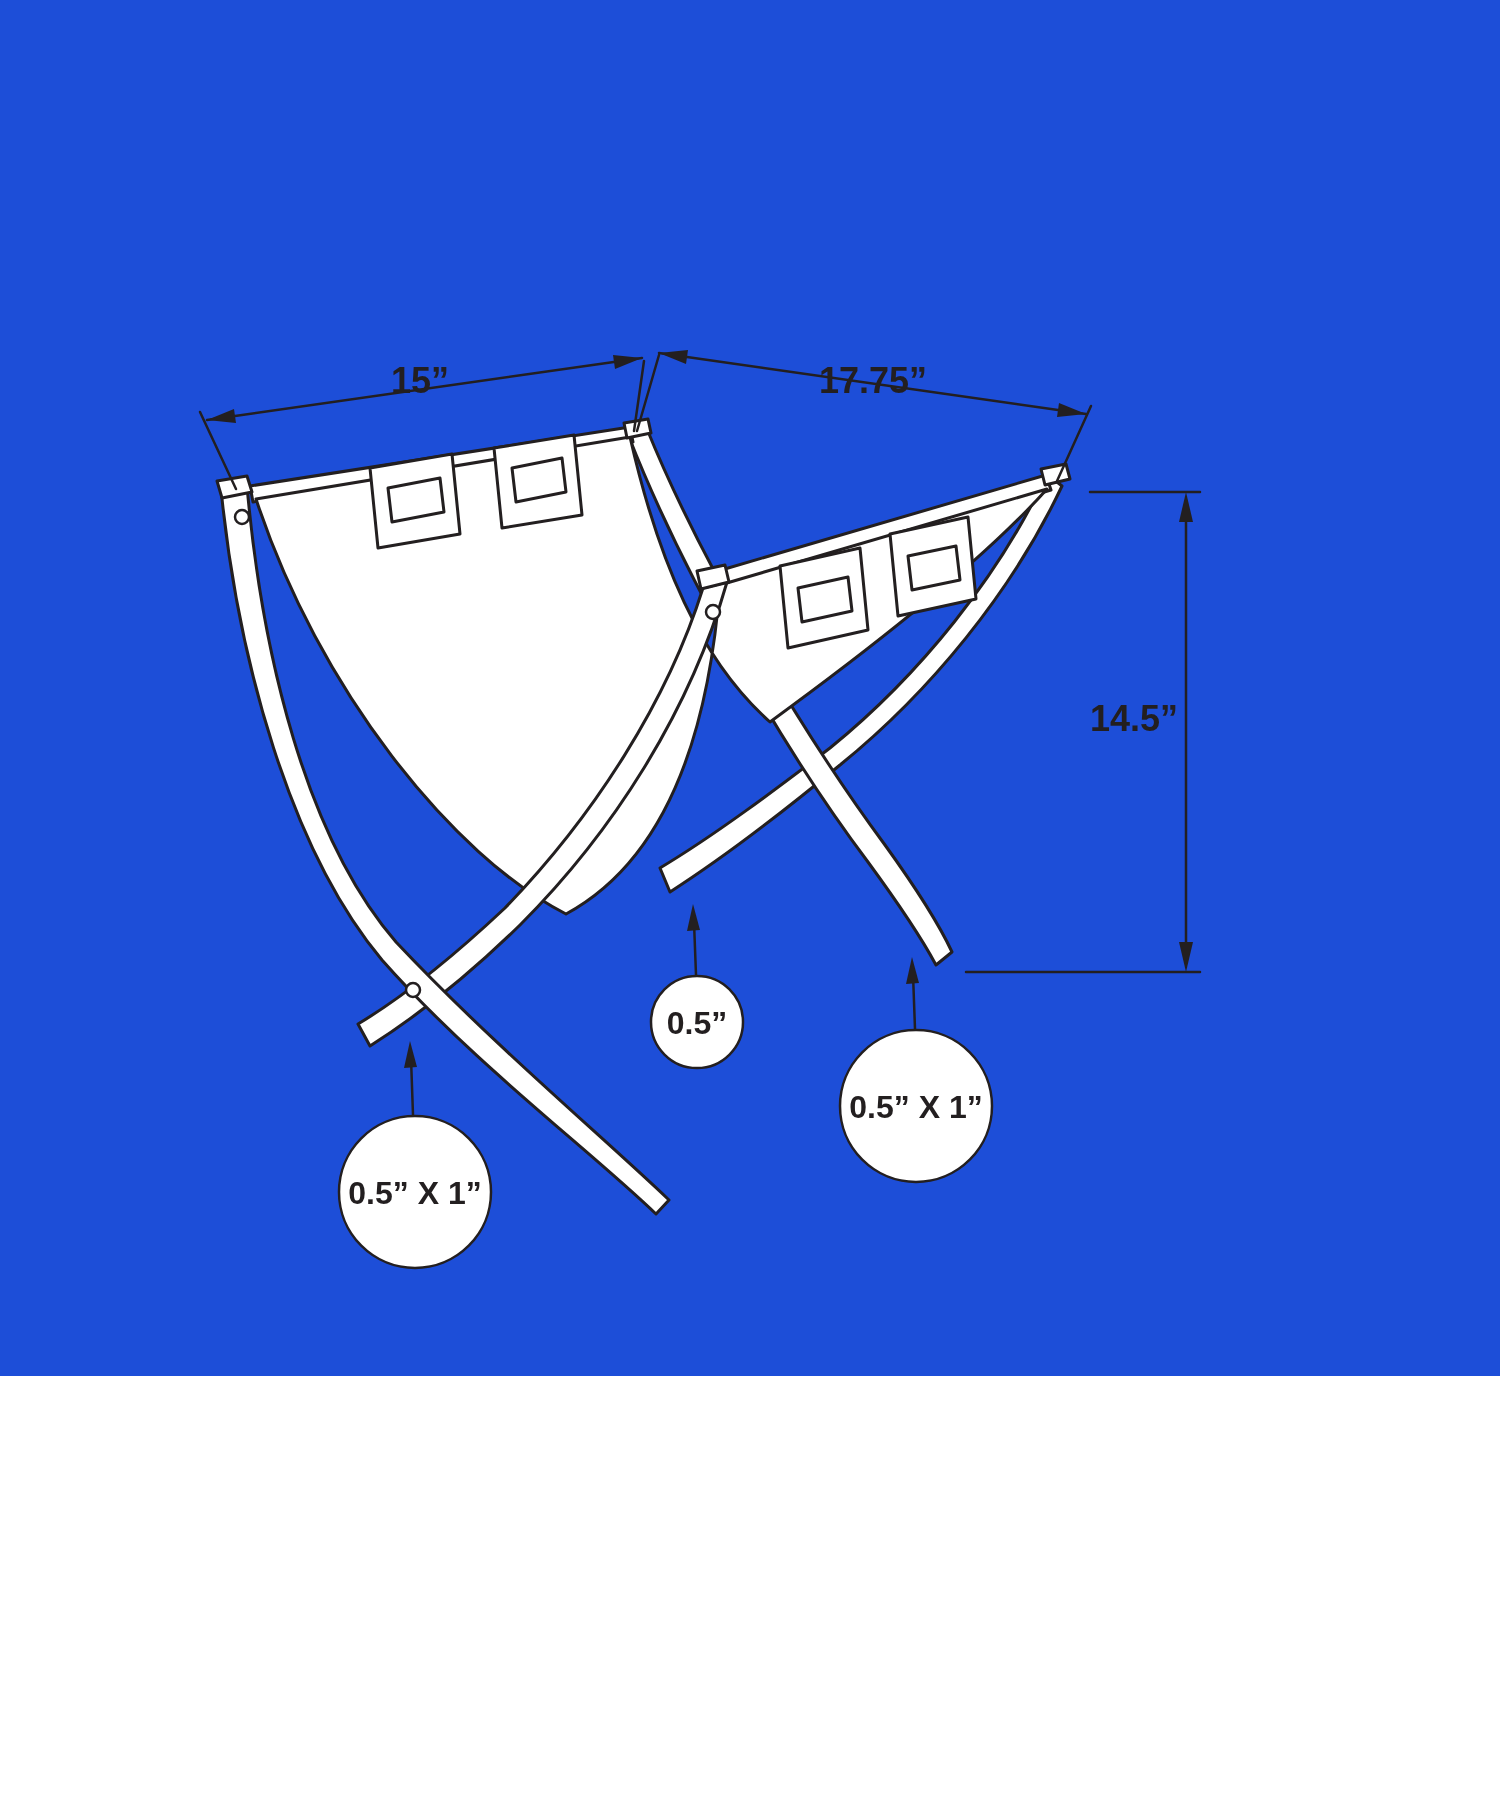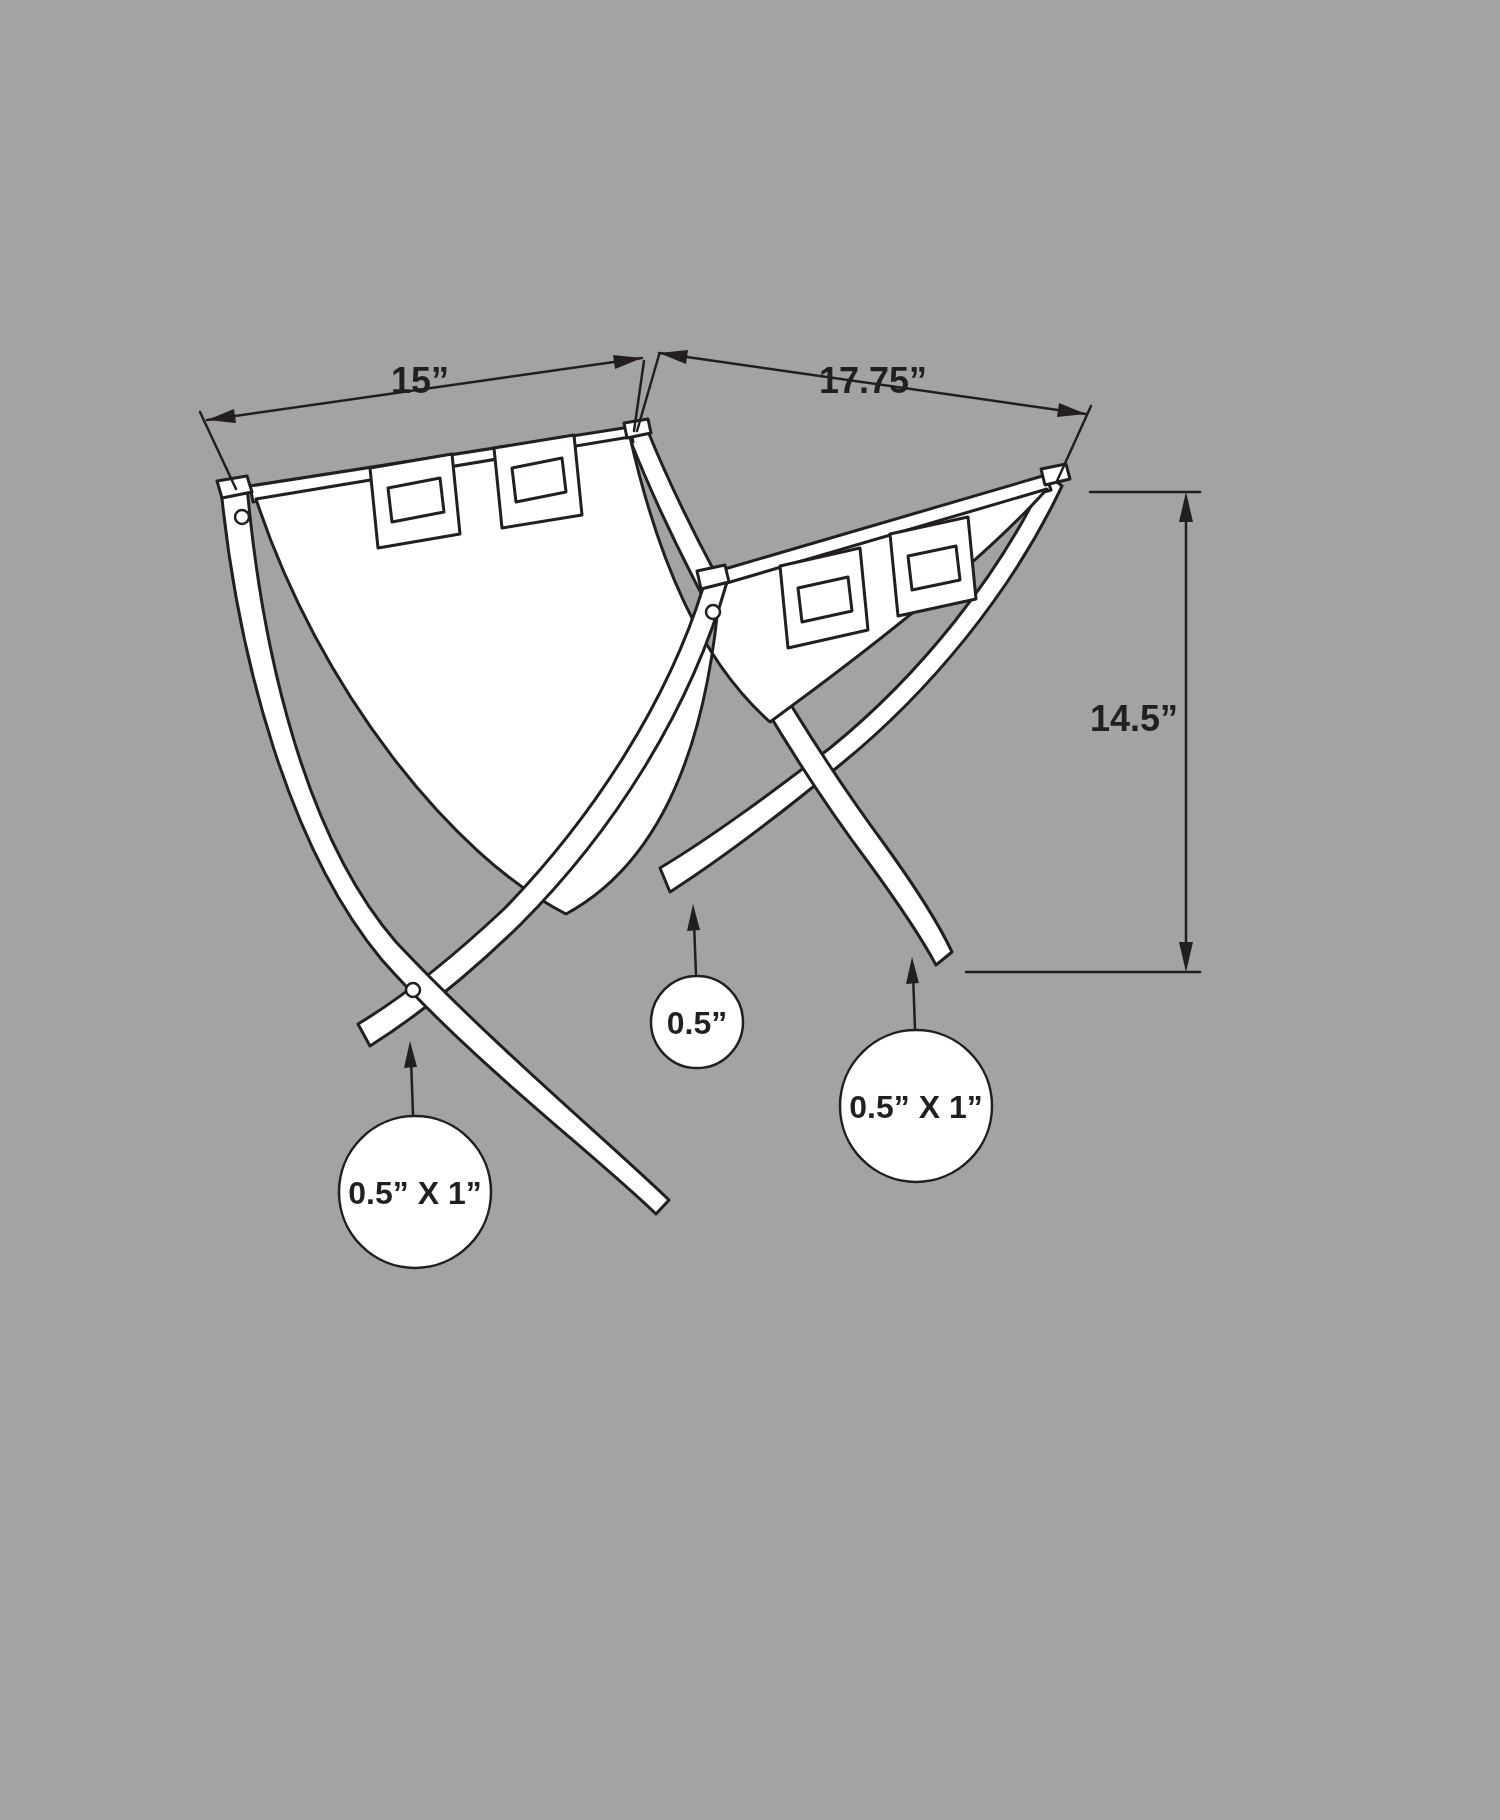--- a/index.html
+++ b/index.html
@@ -1,20 +1,20 @@
 <!DOCTYPE html>
 <html><head>
 <meta charset="utf-8">
 <style>
   html,body{margin:0;padding:0;background:#ffffff;}
   .canvas{
     position:relative;
     width:1500px;
-    height:1820px;
-    background:#a3a3a3;
+    height:1376px;
+    background:#1d4ed8;
     overflow:hidden;
     font-family:"Liberation Sans", sans-serif;
   }
   svg{position:absolute;left:0;top:0;}
   .band{fill:#ffffff;stroke:#231f20;stroke-width:3;stroke-linejoin:round;}
   .dim{fill:none;stroke:#231f20;stroke-width:2.5;stroke-linecap:round;}
   .arrow{fill:#231f20;stroke:none;}
   .callout-circle{fill:#ffffff;stroke:#231f20;stroke-width:2.5;}
   .rivet{fill:#ffffff;stroke:#231f20;stroke-width:2.5;}
   text{fill:#231f20;font-family:"Liberation Sans", sans-serif;font-weight:bold;}

